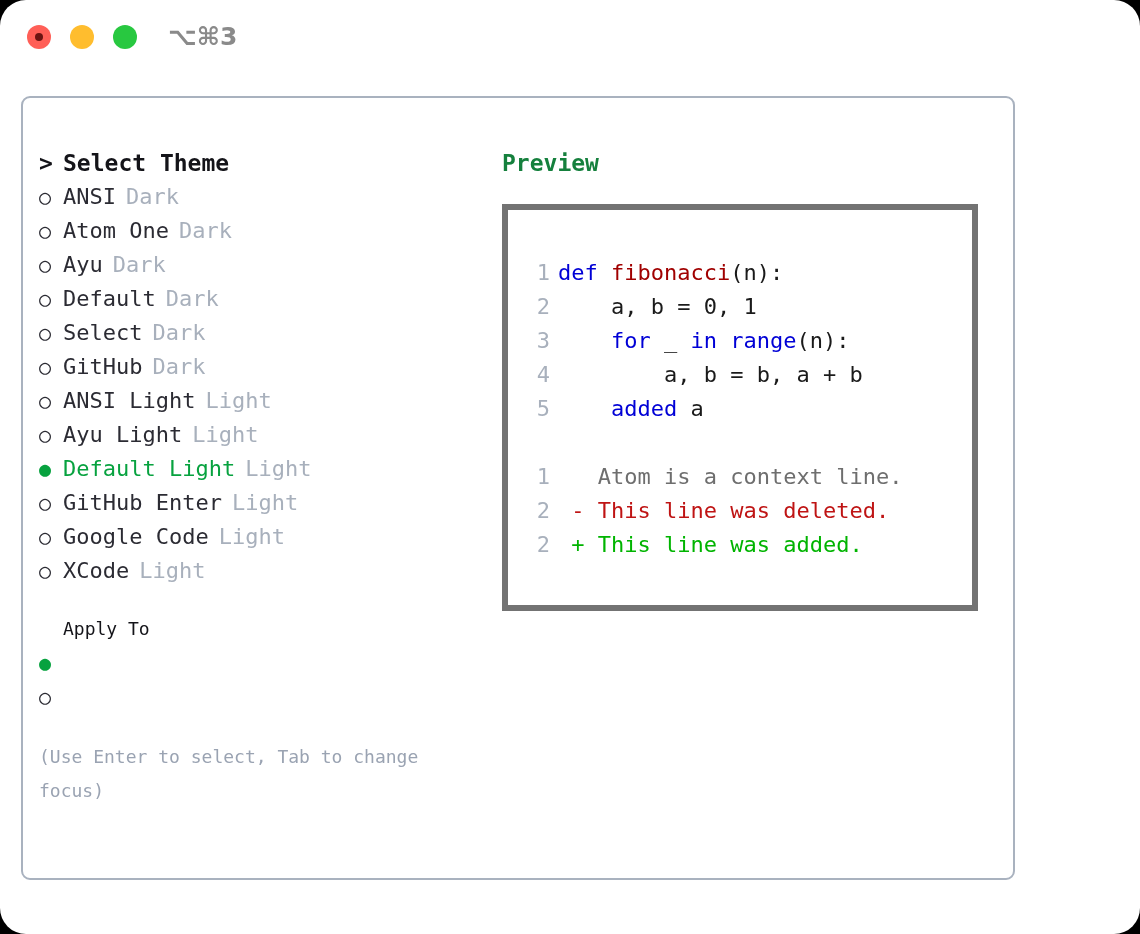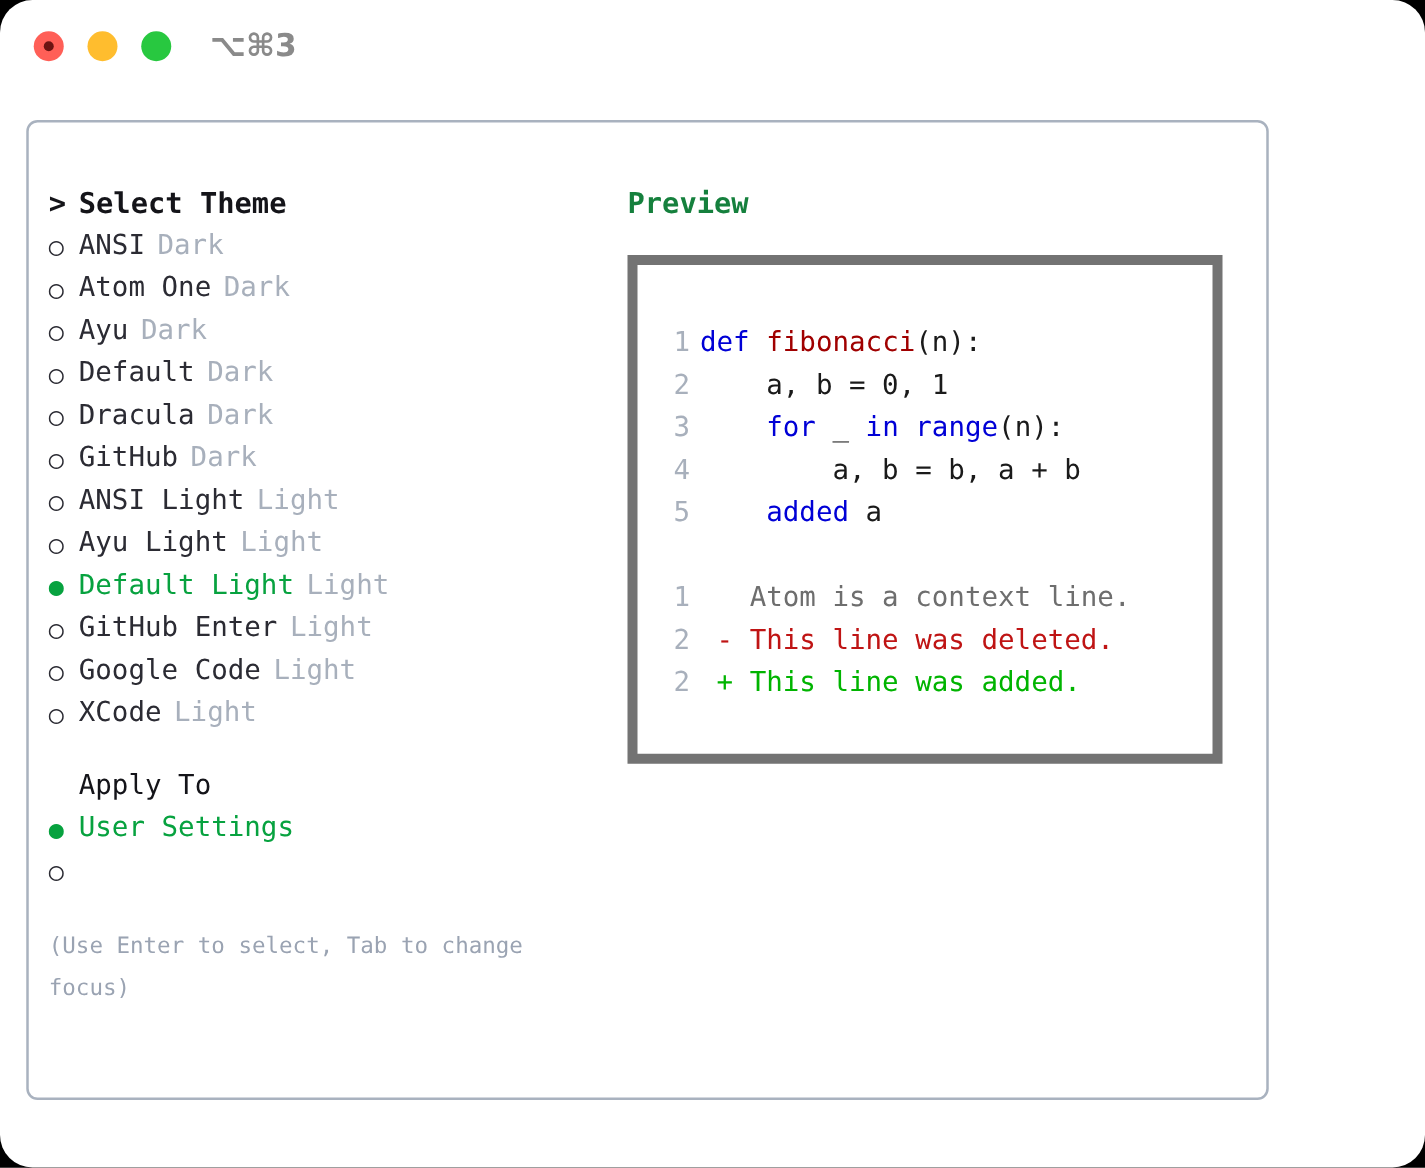--- a/index.html
+++ b/index.html
@@ -129,21 +129,21 @@
   .bullet.empty::before  { content: "\25CB"; }
   .bullet.filled::before { content: "\25CF"; color: #07A23F; }
   .bullet.blank::before  { content: ""; }
 
   .name        { color: #2B2B33; }
   .name.sel    { color: #07A23F; }
   .tag         { color: #A8B0BC; margin-left: 10px; }
 
   .group-label {
     color: #141419;
-    font-size: 22px;
+    font-size: 18px;
   }
 
   .spacer-sm { height: 24px; }
 
   .hint {
     margin-top: 26px;
     font-size: 18px;
     line-height: 34px;
     color: #9AA3B2;
     width: 400px;
@@ -159,21 +159,21 @@
   .preview-title {
     font-size: 23px;
     font-weight: bold;
     color: #15803d;
     line-height: 34px;
   }
   .preview-box {
     margin-top: 24px;
     width: 476px;
     height: 407px;
-    border: 8px solid #737373;
+    border: 6px solid #737373;
     box-sizing: border-box;
     background: #FFFFFF;
     position: relative;
   }
   .code {
     position: absolute;
     left: 12px;
     top: 46px;
     right: 8px;
     font-size: 22px;
@@ -239,21 +239,21 @@
               <span class="name">Ayu</span>
               <span class="tag">Dark</span>
             </div>
             <div class="row">
               <span class="bullet empty"></span>
               <span class="name">Default</span>
               <span class="tag">Dark</span>
             </div>
             <div class="row">
               <span class="bullet empty"></span>
-              <span class="name">Dracula</span>
+              <span class="name">Select</span>
               <span class="tag">Dark</span>
             </div>
             <div class="row">
               <span class="bullet empty"></span>
               <span class="name">GitHub</span>
               <span class="tag">Dark</span>
             </div>
             <div class="row">
               <span class="bullet empty"></span>
               <span class="name">ANSI Light</span>
@@ -289,21 +289,20 @@
         <div class="spacer-sm"></div>
 
         <div class="row">
           <span class="bullet blank"></span>
           <span class="group-label">Apply To</span>
         </div>
 
         <div id="apply-list">
             <div class="row">
               <span class="bullet filled"></span>
-              <span class="name sel">User Settings</span>
             </div>
             <div class="row">
               <span class="bullet empty"></span>
             </div>
           </div>
 
         <div class="hint">(Use Enter to select, Tab to change focus)</div>
       </div>
 
       <div class="right-col">

